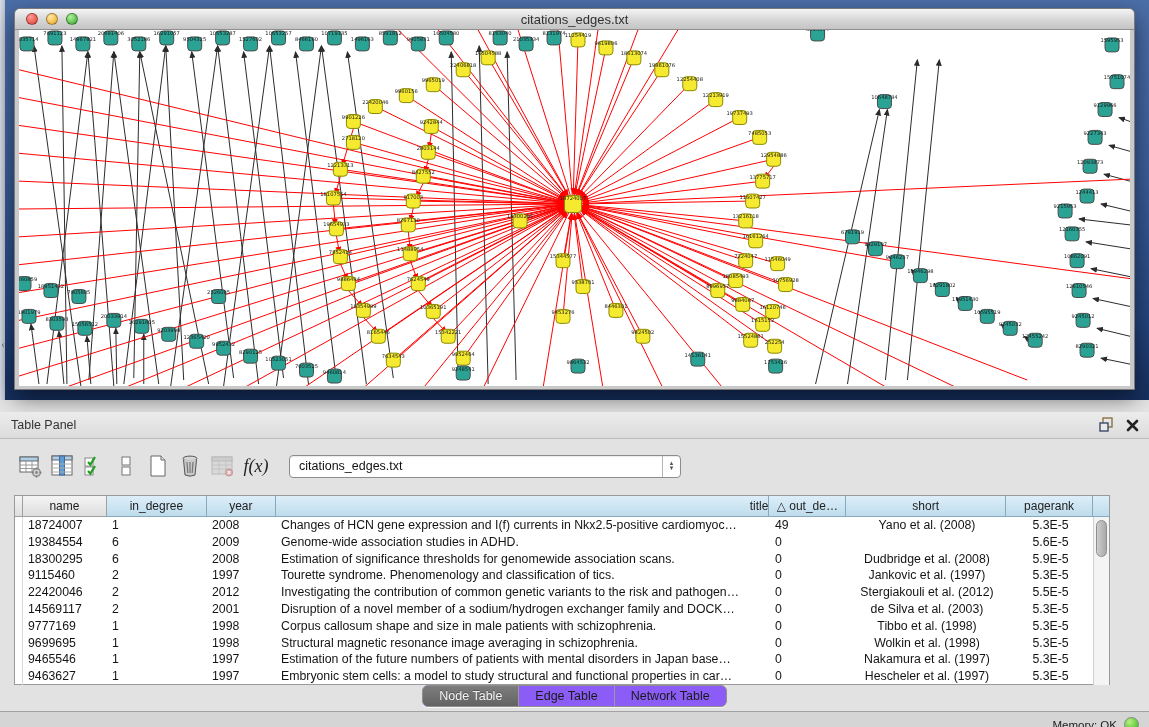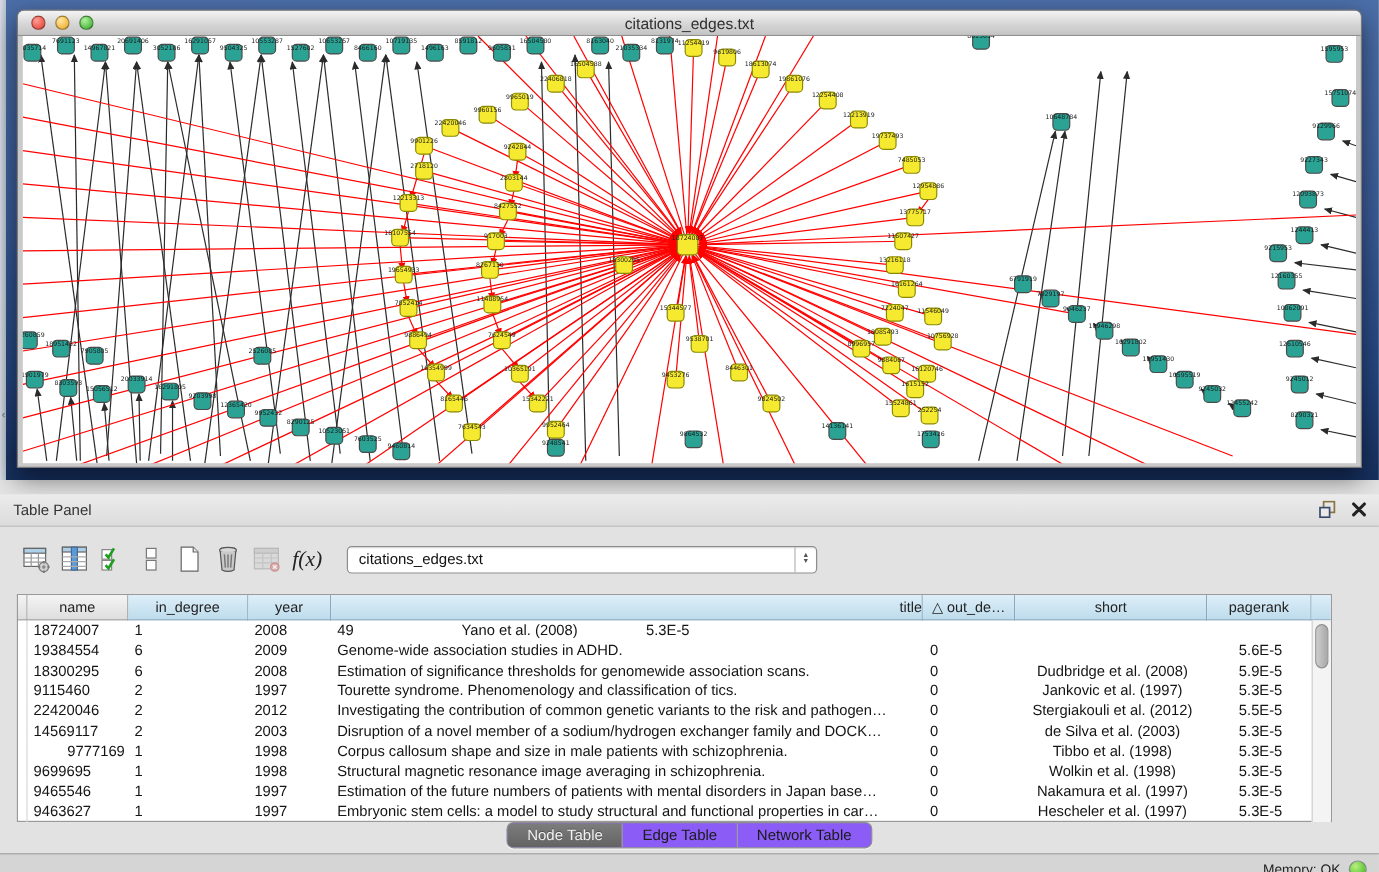--- a/index.html
+++ b/index.html
@@ -600,20 +600,21 @@
         <div class="th" style="width: 160px;">short</div>
         <div class="th" style="width: 87px;">pagerank</div>
         <div class="th corner" style="width: 16px;"></div>
       </div>
     <div id="rows">
         <div class="tr">
           <div class="td gutter" style="width: 8px;"></div>
           <div class="td l" style="width: 84px;">18724007</div>
           <div class="td l" style="width: 100px;">1</div>
           <div class="td l" style="width: 69px;">2008</div>
+          <div class="td l" style="width: 494px;">Changes of HCN gene expression and I(f) currents in Nkx2.5-positive cardiomyoc…</div>
           <div class="td l" style="width: 77px;">49</div>
           <div class="td c" style="width: 160px;">Yano et al. (2008)</div>
           <div class="td c" style="width: 87px;">5.3E-5</div>
         </div>
         <div class="tr">
           <div class="td gutter" style="width: 8px;"></div>
           <div class="td l" style="width: 84px;">19384554</div>
           <div class="td l" style="width: 100px;">6</div>
           <div class="td l" style="width: 69px;">2009</div>
           <div class="td l" style="width: 494px;">Genome-wide association studies in ADHD.</div>
@@ -648,29 +649,29 @@
           <div class="td l" style="width: 69px;">2012</div>
           <div class="td l" style="width: 494px;">Investigating the contribution of common genetic variants to the risk and pathogen…</div>
           <div class="td l" style="width: 77px;">0</div>
           <div class="td c" style="width: 160px;">Stergiakouli et al. (2012)</div>
           <div class="td c" style="width: 87px;">5.5E-5</div>
         </div>
         <div class="tr">
           <div class="td gutter" style="width: 8px;"></div>
           <div class="td l" style="width: 84px;">14569117</div>
           <div class="td l" style="width: 100px;">2</div>
-          <div class="td l" style="width: 69px;">2003</div>
+          <div class="td l" style="width: 69px;">2001</div>
           <div class="td l" style="width: 494px;">Disruption of a novel member of a sodium/hydrogen exchanger family and DOCK…</div>
           <div class="td l" style="width: 77px;">0</div>
           <div class="td c" style="width: 160px;">de Silva et al. (2003)</div>
           <div class="td c" style="width: 87px;">5.3E-5</div>
         </div>
         <div class="tr">
           <div class="td gutter" style="width: 8px;"></div>
-          <div class="td l" style="width: 84px; text-align: right;">9777169</div>
+          <div class="td l" style="width: 84px;">9777169</div>
           <div class="td l" style="width: 100px;">1</div>
           <div class="td l" style="width: 69px;">1998</div>
           <div class="td l" style="width: 494px;">Corpus callosum shape and size in male patients with schizophrenia.</div>
           <div class="td l" style="width: 77px;">0</div>
           <div class="td c" style="width: 160px;">Tibbo et al. (1998)</div>
           <div class="td c" style="width: 87px;">5.3E-5</div>
         </div>
         <div class="tr">
           <div class="td gutter" style="width: 8px;"></div>
           <div class="td l" style="width: 84px;">9699695</div>

